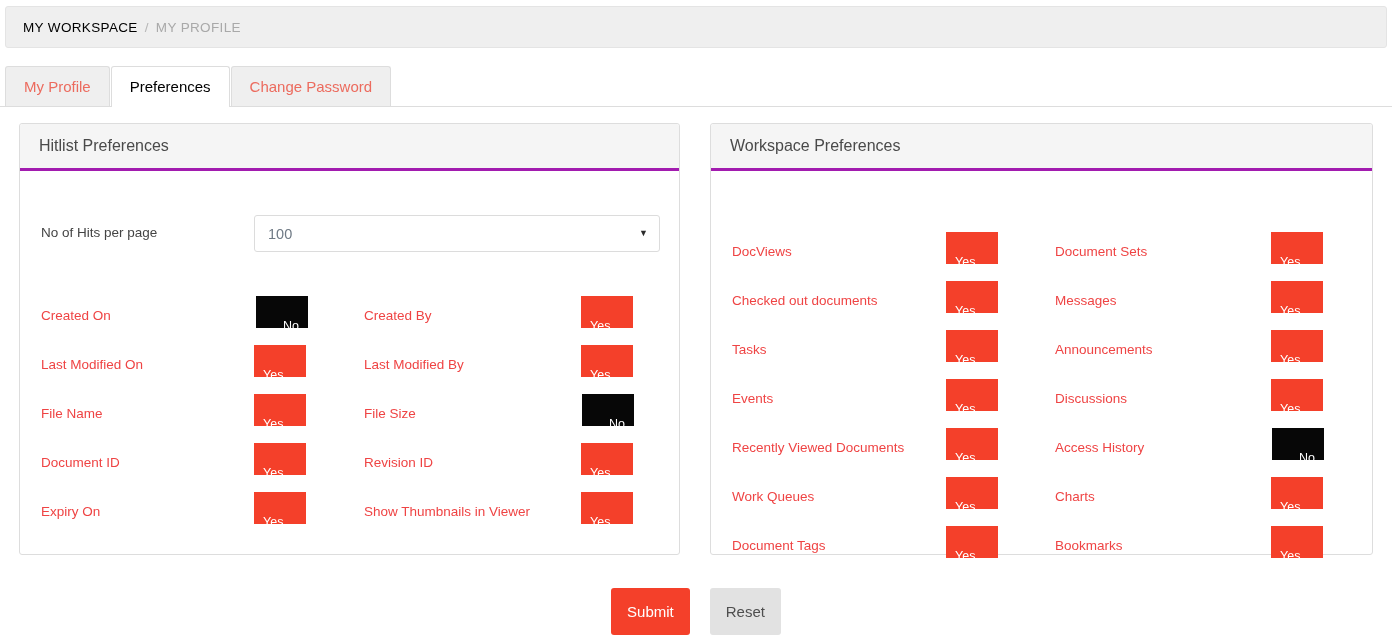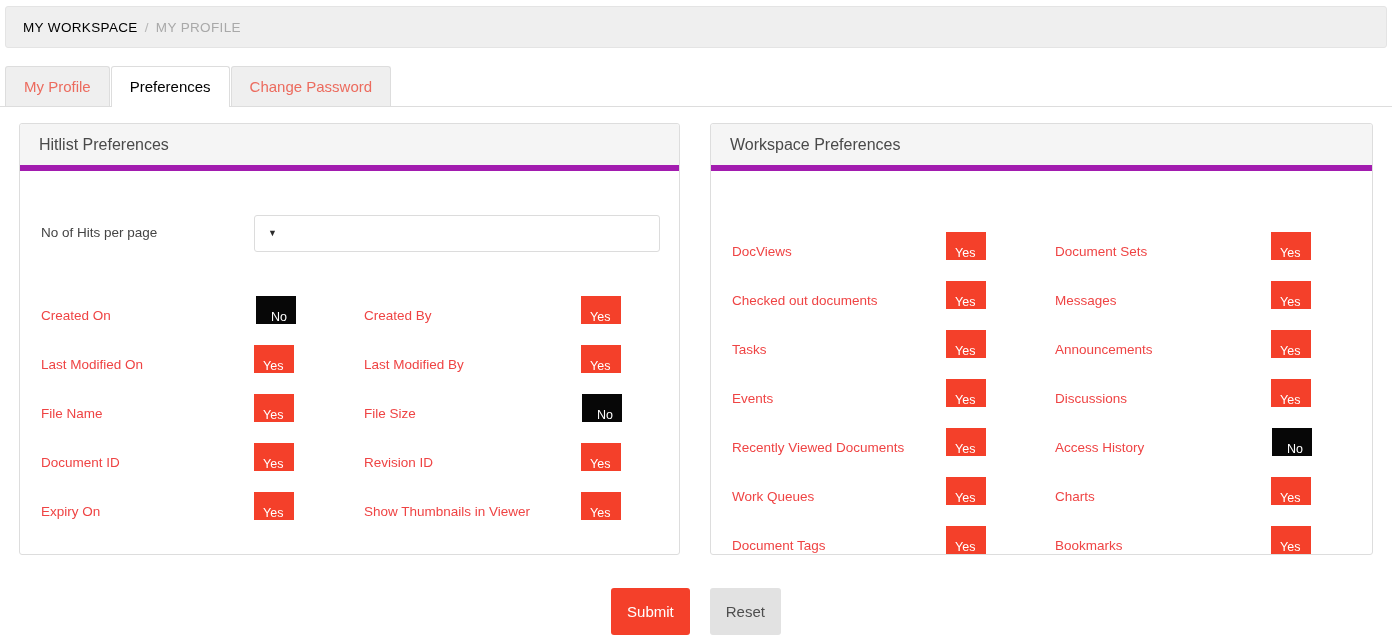--- a/index.html
+++ b/index.html
@@ -78,21 +78,21 @@
     background: #ffffff;
     border: 1px solid #dddddd;
     border-radius: 3px;
   }
   #panel-hitlist   { left: 19px;  width: 661px; }
   #panel-workspace { left: 710px; width: 663px; }
 
   .panel-head {
     height: 47px;
     background: #f5f5f5;
-    border-bottom: 6px solid #a21caf;
+    border-bottom: 3px solid #a21caf;
     border-radius: 3px 3px 0 0;
     display: flex;
     align-items: center;
     padding-left: 19px;
   }
   .panel-title {
     font-size: 16px;
     color: #4a4a4a;
   }
   .panel-body { position: relative; height: 384px; }
@@ -137,27 +137,27 @@
   .tgl-row { position: absolute; left: 0; width: 100%; height: 49px; }
   .tgl-label {
     position: absolute;
     top: 12px;
     font-size: 13.5px;
     color: #ef4444;
     white-space: nowrap;
   }
   .toggle {
     position: absolute;
-    width: 40px; height: 28px;
+    width: 52px; height: 28px;
     border: none;
     cursor: pointer;
     font-size: 12.5px;
     font-family: "Liberation Sans", sans-serif;
     color: #ffffff;
-    padding: 7px 9px;
+    padding: 16px 9px;
     line-height: 28px;
     text-align: left;
   }
   .toggle.on  { background: #f4402a; text-align: left; }
   .toggle.off { background: #070707; text-align: right; }
 
   
   #panel-hitlist  .c1-label  { left: 21px; }
   #panel-hitlist  .c1-toggle { left: 234px; }
   #panel-hitlist  .c2-label  { left: 344px; }
@@ -211,20 +211,21 @@
 
 <div class="panel" id="panel-hitlist">
   <div class="panel-head">
     <span class="panel-title">Hitlist Preferences</span>
   </div>
   <div class="panel-body">
 
     <div class="select-row">
       <span class="select-label">No of Hits per page</span>
       <div class="select-box">
+        <span class="select-value">100</span>
         <span class="select-caret">▼</span>
       </div>
     </div>
 
     <div id="hitlist-rows">
         <div class="tgl-row" style="top: 125px;">
           <span class="tgl-label c1-label">Created On</span>
           <button class="toggle c1-toggle off">No</button>
           <span class="tgl-label c2-label">Created By</span>
           <button class="toggle c2-toggle on">Yes</button>

